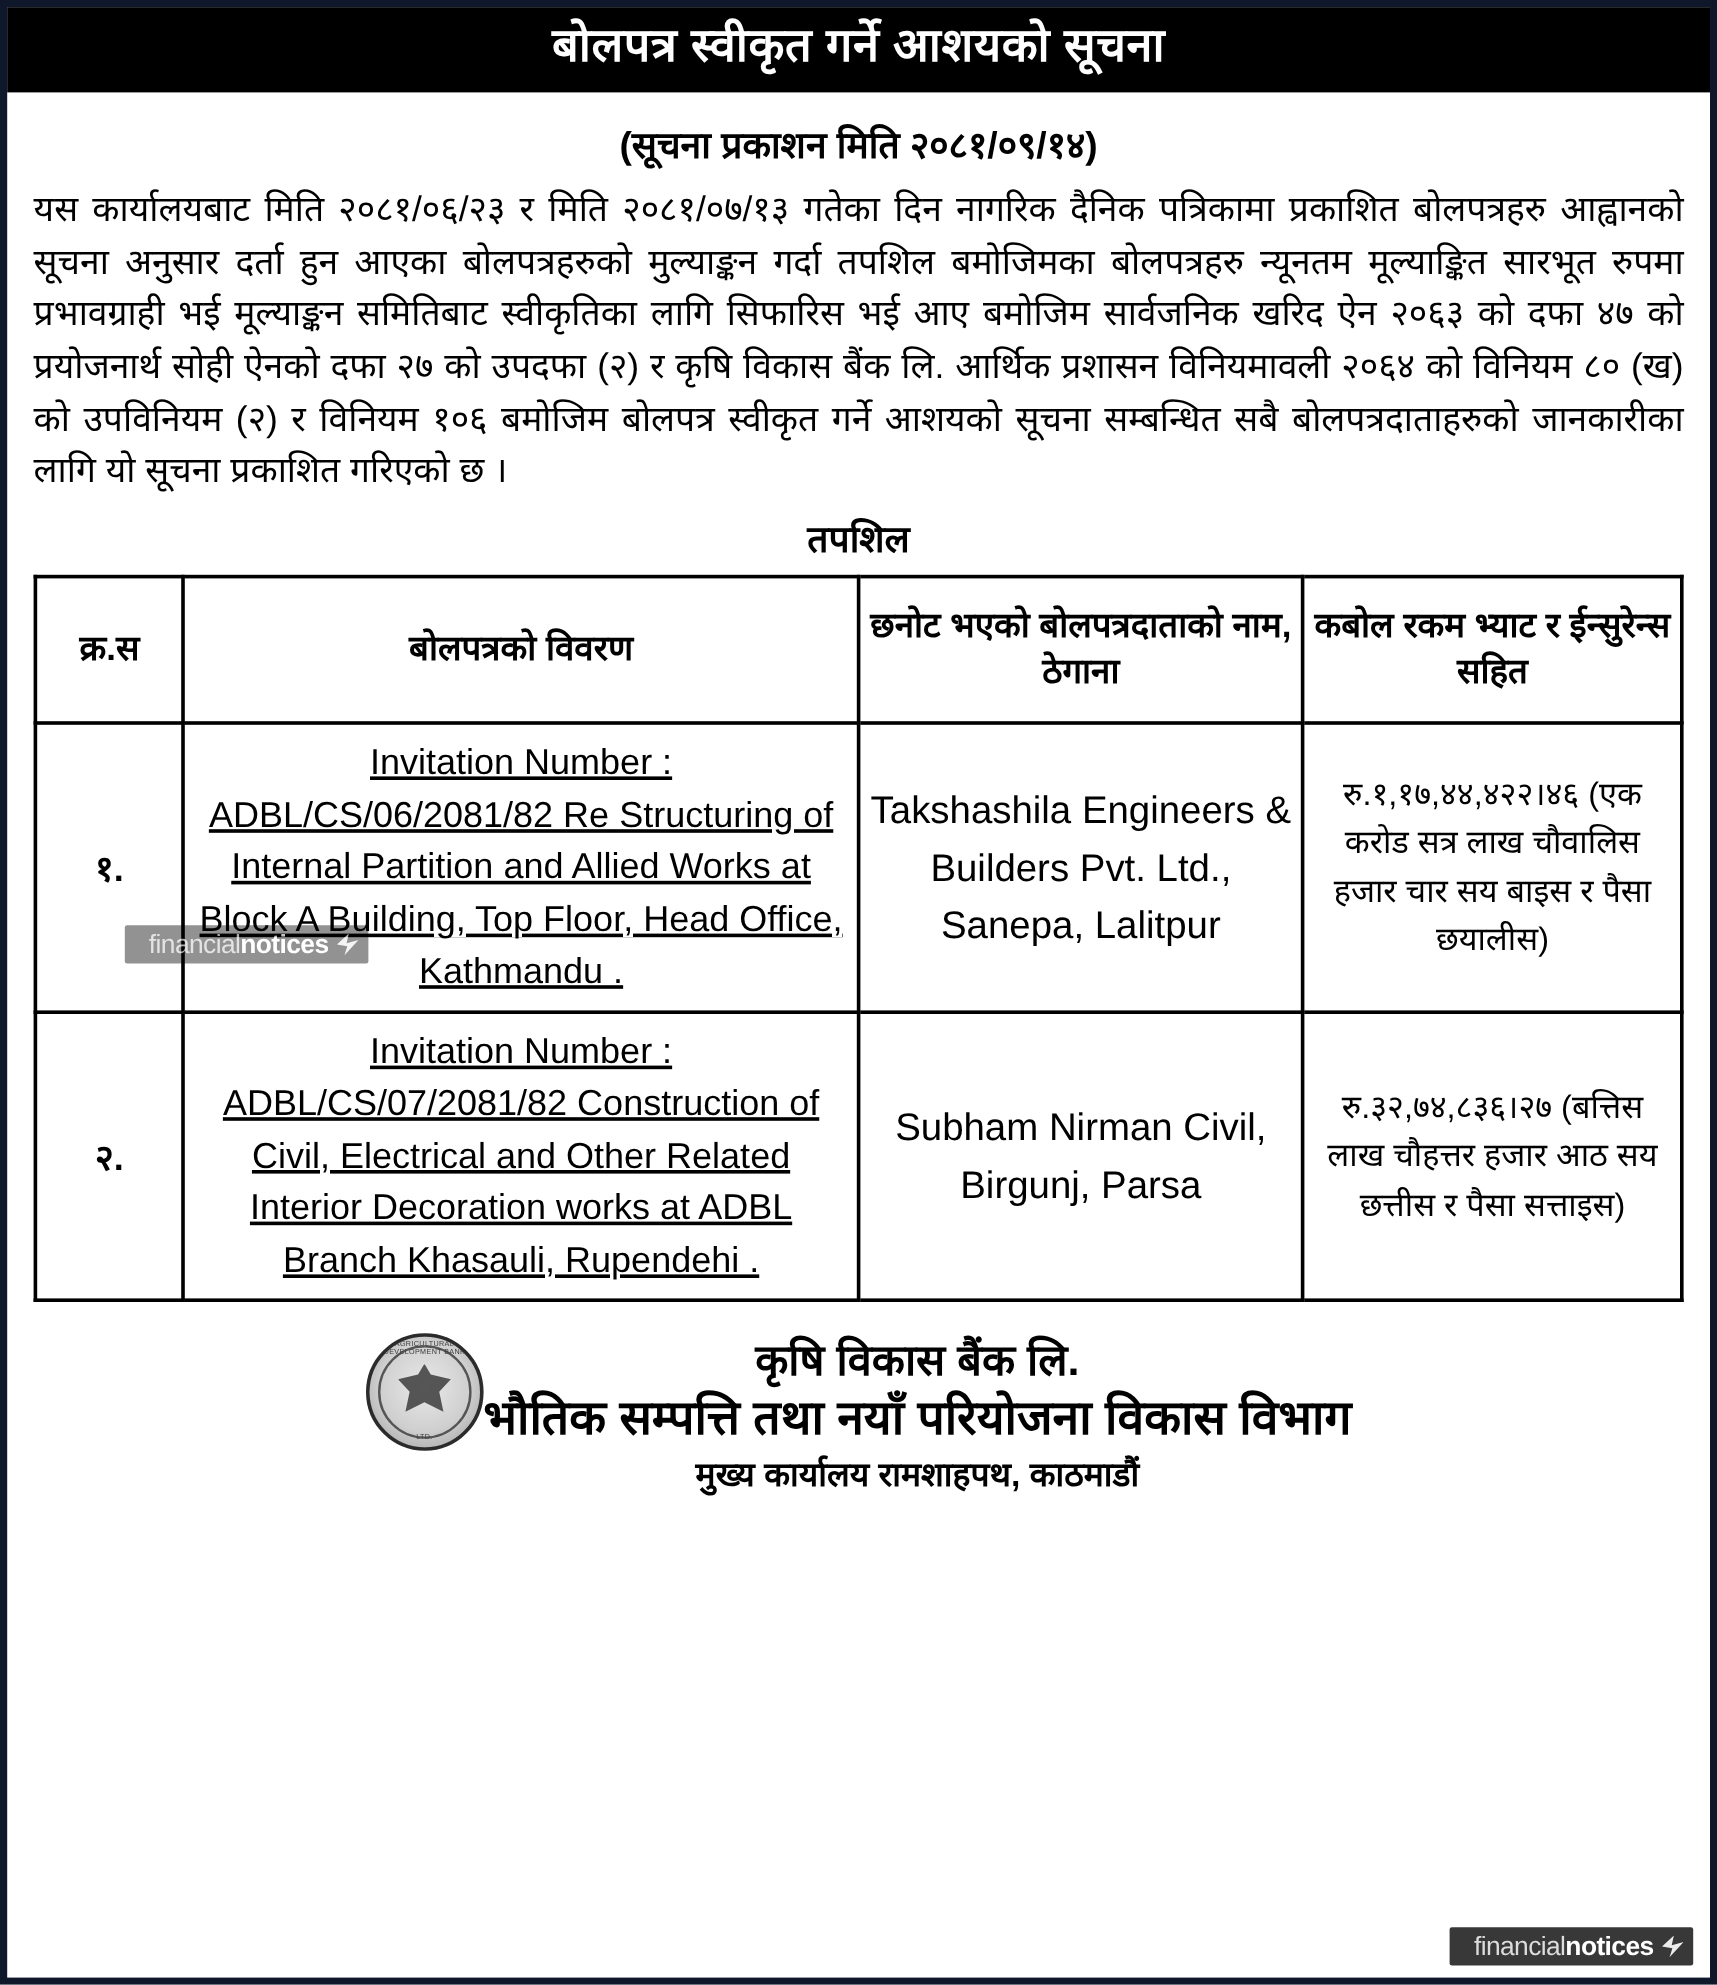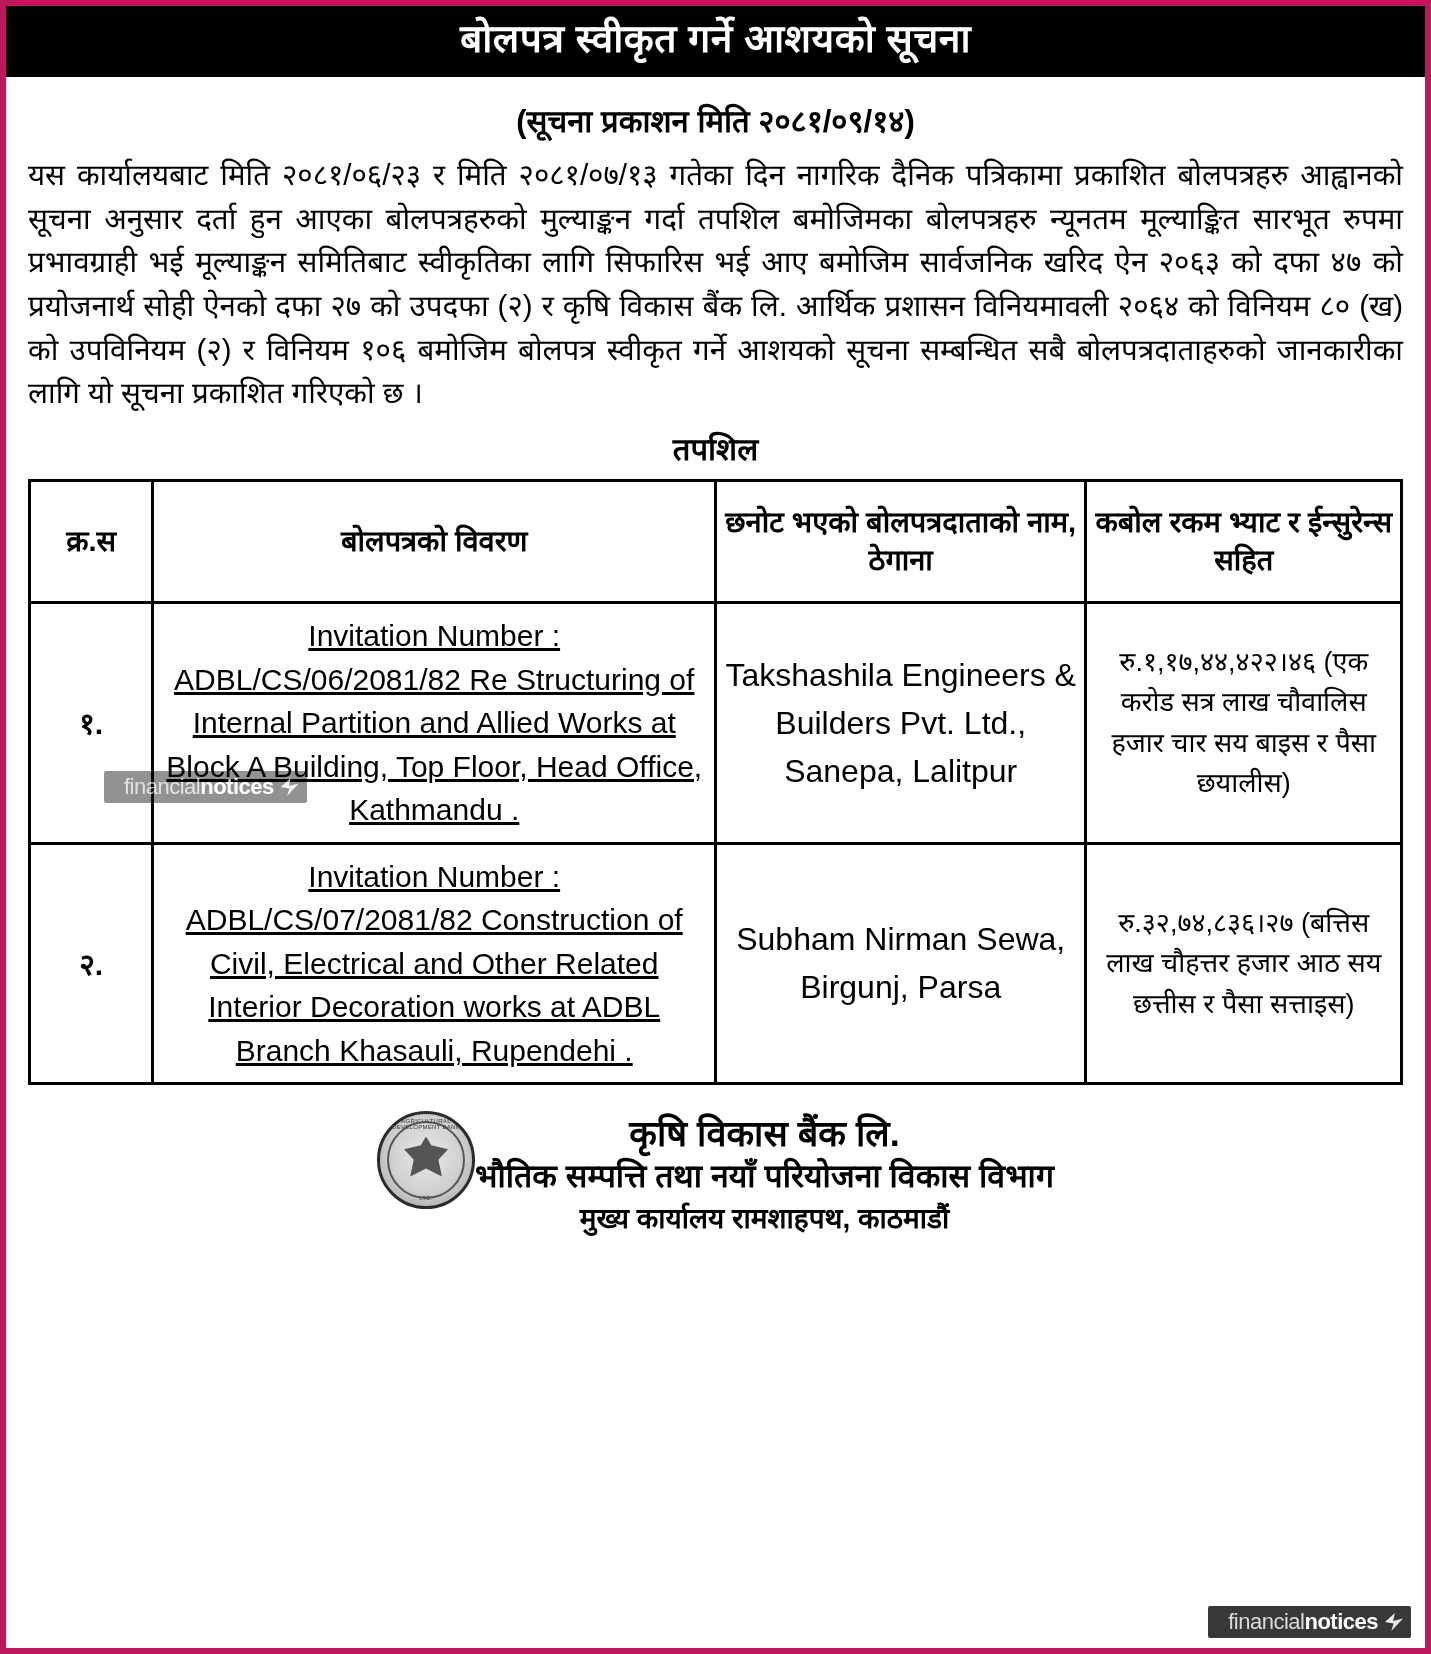--- a/index.html
+++ b/index.html
@@ -12,21 +12,21 @@
     height: 1654px;
     font-family: "Liberation Sans", sans-serif;
     color: #000000;
     overflow: hidden;
   }
   .page {
     position: relative;
     width: 1431px;
     height: 1654px;
     box-sizing: border-box;
-    border: 6px solid #be185d;
+    border: 6px solid #0f172a;
     background: #ffffff;
   }
   .title-bar {
     background: #000000;
     color: #ffffff;
     text-align: center;
     font-size: 39px;
     font-weight: bold;
     letter-spacing: 0.5px;
     padding: 12px 0 16px 0;
@@ -143,21 +143,21 @@
   }
   .footer-lines {
     text-align: center;
   }
   .f1 {
     font-size: 36px;
     font-weight: bold;
     line-height: 1.25;
   }
   .f2 {
-    font-size: 32px;
+    font-size: 40px;
     font-weight: bold;
     line-height: 1.3;
   }
   .f3 {
     font-size: 28px;
     font-weight: bold;
     line-height: 1.35;
     margin-top: 2px;
   }
   
@@ -230,21 +230,21 @@
     <tbody>
       <tr>
         <td class="cell-sn">१.</td>
         <td class="cell-desc">Invitation Number : ADBL/CS/06/2081/82 Re Structuring of Internal Partition and Allied Works at Block A Building, Top Floor, Head Office, Kathmandu .</td>
         <td class="cell-bidder">Takshashila Engineers &amp; Builders Pvt. Ltd., Sanepa, Lalitpur</td>
         <td class="cell-amount">रु.१,१७,४४,४२२।४६ (एक करोड सत्र लाख चौवालिस हजार चार सय बाइस र पैसा छयालीस)</td>
       </tr>
       <tr>
         <td class="cell-sn">२.</td>
         <td class="cell-desc">Invitation Number : ADBL/CS/07/2081/82 Construction of Civil, Electrical and Other Related Interior Decoration works at ADBL Branch Khasauli, Rupendehi .</td>
-        <td class="cell-bidder">Subham Nirman Sewa, Birgunj, Parsa</td>
+        <td class="cell-bidder">Subham Nirman Civil, Birgunj, Parsa</td>
         <td class="cell-amount">रु.३२,७४,८३६।२७  (बत्तिस लाख चौहत्तर हजार आठ सय छत्तीस र पैसा सत्ताइस)</td>
       </tr>
     </tbody>
   </table>
 
   <div class="footer">
     <div class="logo">
       <div class="ring"></div>
       <div class="arc-text">AGRICULTURAL DEVELOPMENT BANK</div>
       <div class="emblem"></div>

